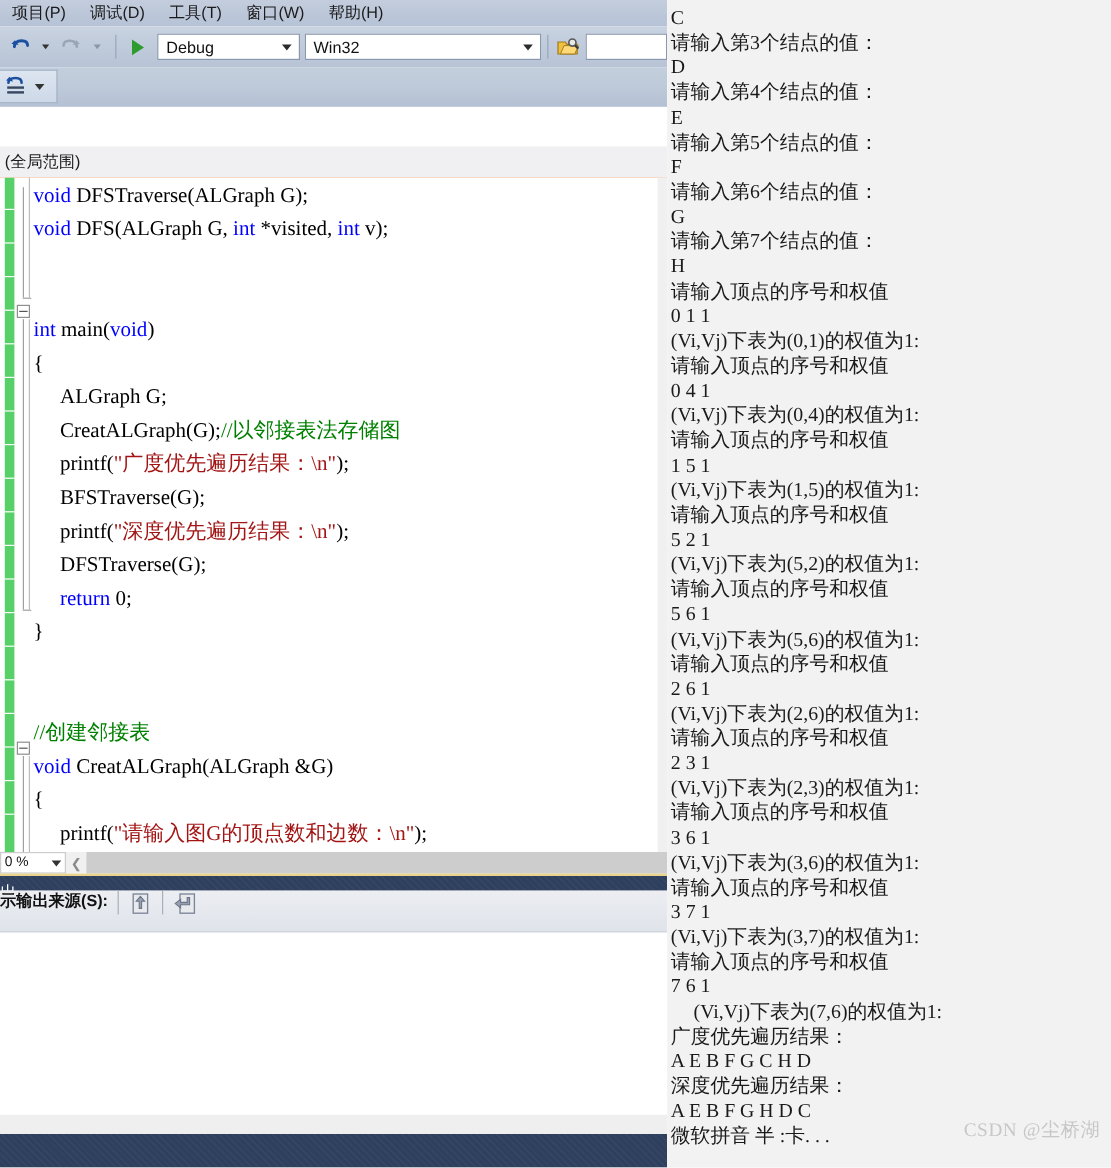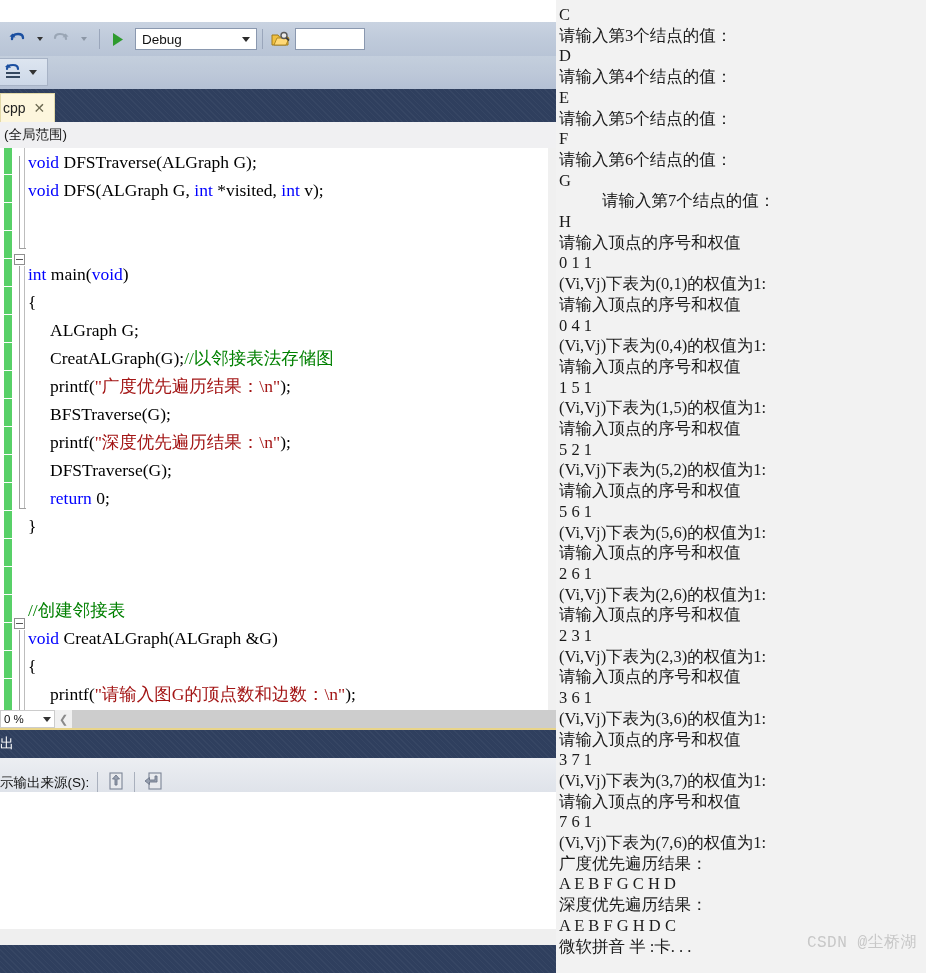--- a/index.html
+++ b/index.html
@@ -144,24 +144,24 @@
     position:absolute;left:0;top:730px;width:556px;height:243px;background:#ffffff;
   }
   .outtitlebar{
     position:absolute;left:0;top:0;width:556px;height:28px;
     background:#2f3f5e;
     background-image:repeating-linear-gradient(45deg, rgba(255,255,255,.035) 0 1px, transparent 1px 4px);
     display:flex;align-items:center;
   }
   .outtitlebar .otxt{color:#ffffff;font-size:14px;padding-left:0px;}
   .outtoolbar{
-    position:absolute;left:0;top:28px;width:556px;height:34px;
+    position:absolute;left:0;top:12px;width:556px;height:34px;
     background:linear-gradient(to bottom,#eceef2,#dfe3ea);
     border-bottom:1px solid #c6cbd4;
-    display:flex;align-items:flex-end;
+    display:flex;align-items:flex-start;font-weight:bold;
   }
   .outtoolbar .lbl{font-size:13.5px;color:#111;}
   .outbody{
     position:absolute;left:0;top:62px;width:556px;height:181px;background:#ffffff;
   }
   .outstrip{position:absolute;left:0;bottom:0;width:556px;height:28px;
     background:#2f3f5e;
     background-image:repeating-linear-gradient(45deg, rgba(255,255,255,.035) 0 1px, transparent 1px 4px);}
   .outstrip2{position:absolute;left:0;bottom:28px;width:556px;height:16px;background:#efefef;}
 
@@ -174,30 +174,37 @@
     background:#f2f2f2;overflow:hidden;
   }
   .conline{
     position:absolute;left:3px;white-space:pre;
     font-family:"Liberation Serif", serif;
     font-size:16.5px;color:#1a1a1a;line-height:25px;height:25px;
   }
   .watermark{
     position:absolute;right:9px;bottom:20px;
     font-size:16px;color:#c7c7c7;letter-spacing:.5px;
-    font-family:Liberation Mono, monospace;white-space:nowrap;
+    font-family:Liberation Serif, serif;white-space:nowrap;
   }
 </style>
 </head>
 <body>
 
 <div id="root">
 
   <div id="vs">
 
+    <div class="menubar">
+      <div class="mi">项目(P)</div>
+      <div class="mi">调试(D)</div>
+      <div class="mi">工具(T)</div>
+      <div class="mi">窗口(W)</div>
+      <div class="mi">帮助(H)</div>
+    </div>
 
     <div class="tb1">
       <div style="width:6px"></div>
       <div class="icobtn">
         <svg width="18" height="16" viewBox="0 0 18 16">
           <path d="M4 8 Q4 3 10 3 Q15 3 15 7" stroke="#1b4fa0" stroke-width="2.4" fill="none" stroke-linecap="round"></path>
           <path d="M1.5 5.5 L4.5 2.5 L7.5 6.5 Z" fill="#1b4fa0"></path>
         </svg>
       </div>
       <div class="icobtn">
@@ -213,20 +220,24 @@
         <div class="caret" style="border-top-color:#8c97a6"></div>
       </div>
       <div class="sep"></div>
       <div class="icobtn" style="width:26px">
         <svg width="14" height="15" viewBox="0 0 14 15">
             <path d="M2 1 L12 7.5 L2 14 Z" fill="#2e9b2e"></path>
           </svg>
       </div>
       <div class="combo" style="width:122px;margin-left:4px">
         <span>Debug</span>
+        <span class="cbcaret"></span>
+      </div>
+      <div class="combo" style="width:202px;margin-left:4px">
+        <span>Win32</span>
         <span class="cbcaret"></span>
       </div>
       <div class="sep"></div>
       <div class="icobtn" style="width:24px">
         <svg width="19" height="17" viewBox="0 0 19 17">
           <path d="M1 4 h6 l1.5 2 H17 v8 H1 Z" fill="#f0c040" stroke="#a07a18" stroke-width="1"></path>
           <path d="M3 14 L6 7 H18 L15 14 Z" fill="#ffd978" stroke="#a07a18" stroke-width=".8"></path>
           <circle cx="13" cy="4.5" r="3" fill="#e9e9e9" stroke="#5a5a5a" stroke-width="1.4"></circle>
           <path d="M15.2 6.8 L18 9.5" stroke="#3a3a3a" stroke-width="1.8"></path>
         </svg>
@@ -243,26 +254,20 @@
             <rect x="2" y="9" width="14" height="2" fill="#35485f"></rect>
             <rect x="2" y="13" width="14" height="2" fill="#35485f"></rect>
           </svg>
         </div>
         <div class="icobtn" style="width:14px">
           <div class="caret" style="border-left-width:4px;border-right-width:4px;border-top-width:5px;"></div>
         </div>
       </div>
     </div>
 
-    <div class="tabstrip">
-      <div class="tab">
-        <span class="tabname">cpp</span>
-        <span class="tabx">✕</span>
-      </div>
-    </div>
 
     <div class="navbar">
       <span class="scope">(全局范围)</span>
     </div>
 
     <div class="editor">
       <div class="chgbar">
         <div class="nick" style="top:26px"></div>
           <div class="nick" style="top:54px"></div>
         <div class="nick" style="top:82px"></div>
@@ -341,21 +346,21 @@
     <div id="conlines">
         <div class="conline" style="top: 2px;">C</div>
         <div class="conline" style="top: 22.7px;">请输入第3个结点的值：</div>
         <div class="conline" style="top: 43.4px;">D</div>
         <div class="conline" style="top: 64.1px;">请输入第4个结点的值：</div>
         <div class="conline" style="top: 84.8px;">E</div>
         <div class="conline" style="top: 105.5px;">请输入第5个结点的值：</div>
         <div class="conline" style="top: 126.2px;">F</div>
         <div class="conline" style="top: 146.9px;">请输入第6个结点的值：</div>
         <div class="conline" style="top: 167.6px;">G</div>
-        <div class="conline" style="top: 188.3px; margin-left: 43px;">请输入第7个结点的值：</div>
+        <div class="conline" style="top: 188.3px;">请输入第7个结点的值：</div>
         <div class="conline" style="top: 209px;">H</div>
         <div class="conline" style="top: 229.7px;">请输入顶点的序号和权值</div>
         <div class="conline" style="top: 250.4px;">0 1 1</div>
         <div class="conline" style="top: 271.1px;">(Vi,Vj)下表为(0,1)的权值为1:</div>
         <div class="conline" style="top: 291.8px;">请输入顶点的序号和权值</div>
         <div class="conline" style="top: 312.5px;">0 4 1</div>
         <div class="conline" style="top: 333.2px;">(Vi,Vj)下表为(0,4)的权值为1:</div>
         <div class="conline" style="top: 353.9px;">请输入顶点的序号和权值</div>
         <div class="conline" style="top: 374.6px;">1 5 1</div>
         <div class="conline" style="top: 395.3px;">(Vi,Vj)下表为(1,5)的权值为1:</div>
@@ -372,21 +377,21 @@
         <div class="conline" style="top: 623px;">2 3 1</div>
         <div class="conline" style="top: 643.7px;">(Vi,Vj)下表为(2,3)的权值为1:</div>
         <div class="conline" style="top: 664.4px;">请输入顶点的序号和权值</div>
         <div class="conline" style="top: 685.1px;">3 6 1</div>
         <div class="conline" style="top: 705.8px;">(Vi,Vj)下表为(3,6)的权值为1:</div>
         <div class="conline" style="top: 726.5px;">请输入顶点的序号和权值</div>
         <div class="conline" style="top: 747.2px;">3 7 1</div>
         <div class="conline" style="top: 767.9px;">(Vi,Vj)下表为(3,7)的权值为1:</div>
         <div class="conline" style="top: 788.6px;">请输入顶点的序号和权值</div>
         <div class="conline" style="top: 809.3px;">7 6 1</div>
-        <div class="conline" style="top: 830px;">(Vi,Vj)下表为(7,6)的权值为1:</div>
+        <div class="conline" style="top: 830px; margin-left: 19px;">(Vi,Vj)下表为(7,6)的权值为1:</div>
         <div class="conline" style="top: 850.7px;">广度优先遍历结果：</div>
         <div class="conline" style="top: 871.4px;">A E B F G C H D</div>
         <div class="conline" style="top: 892.1px;">深度优先遍历结果：</div>
         <div class="conline" style="top: 912.8px;">A E B F G H D C</div>
         <div class="conline" style="top: 933.5px;">微软拼音 半 :卡. . .</div>
       </div>
     <div class="watermark">CSDN @尘桥湖</div>
   </div>
 
 </div>

